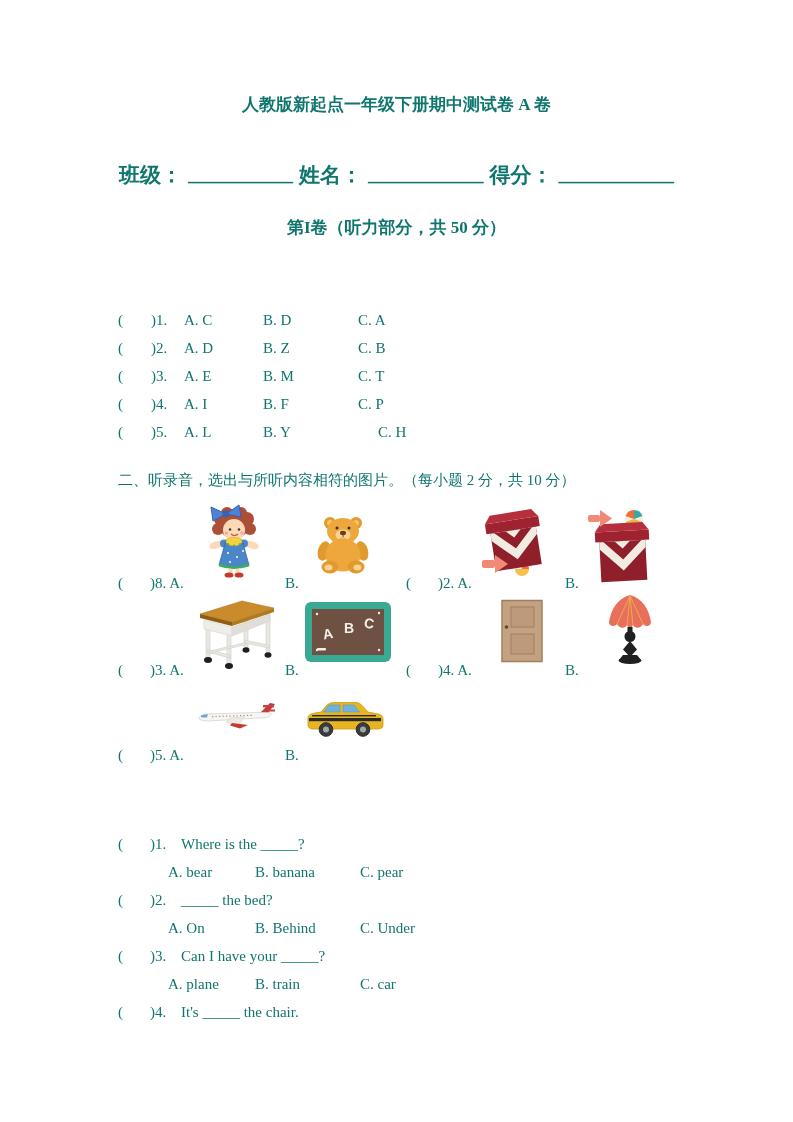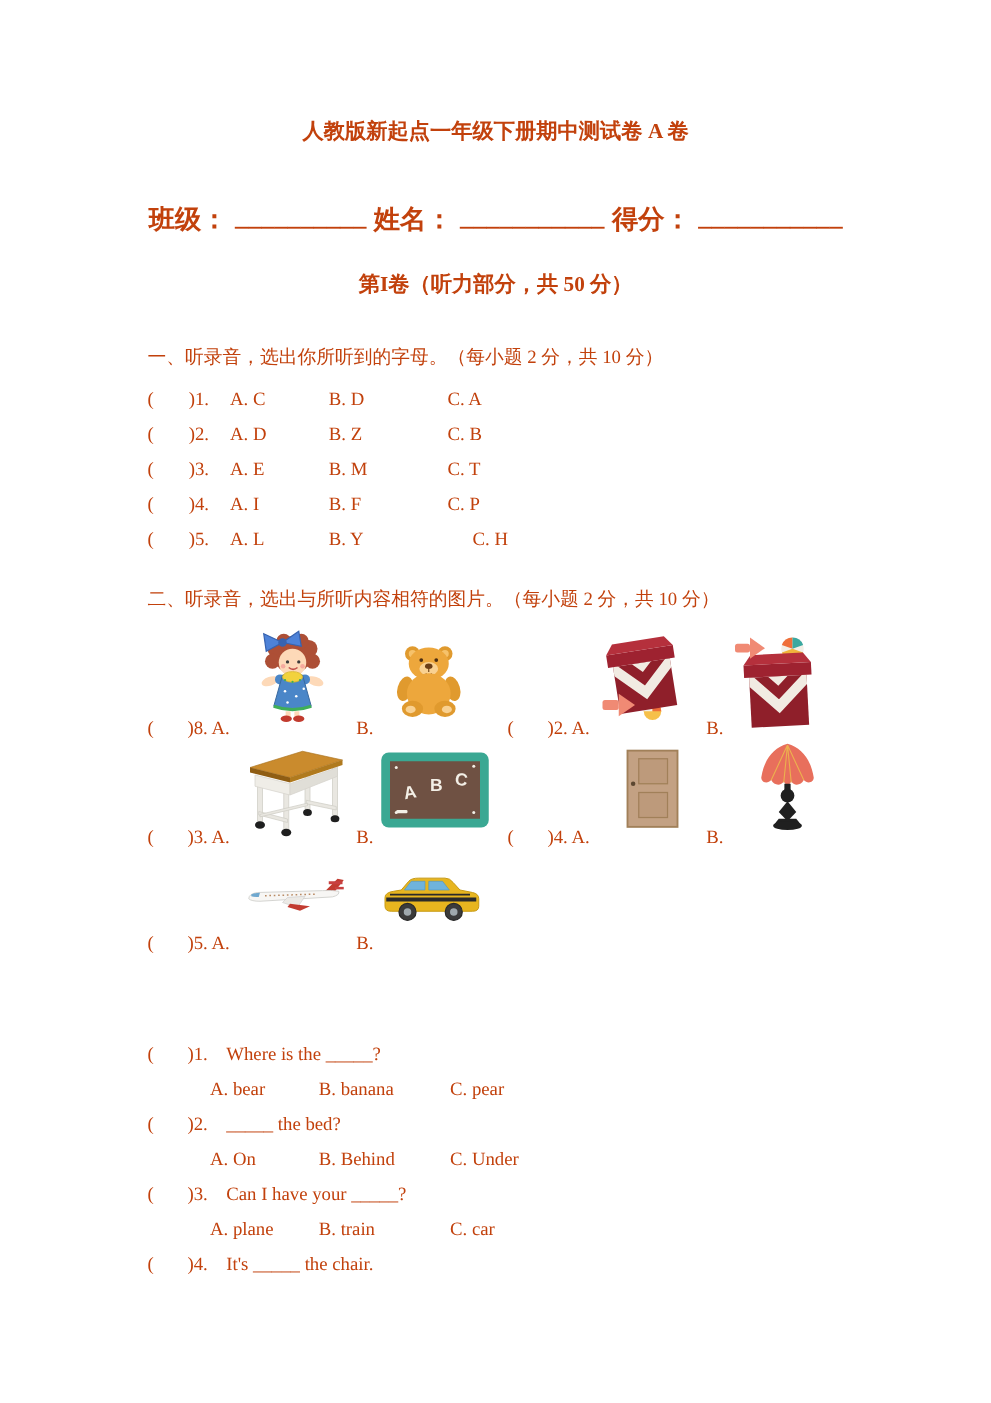--- a/index.html
+++ b/index.html
@@ -1,17 +1,17 @@
 <!DOCTYPE html>
 <html><head>
 <meta charset="utf-8">
 <style>
   html,body{margin:0;padding:0;background:#ffffff;}
   .page{position:relative;width:793px;height:1122px;background:#ffffff;overflow:hidden;
-        font-family:"Liberation Serif","DejaVu Serif",serif;color:#c2410c;}
+        font-family:"Liberation Serif","DejaVu Serif",serif;color:#0f766e;}
   .tx{position:absolute;font-size:15px;line-height:20px;white-space:pre;}
   .bold{font-weight:bold;}
   .center{left:0;width:793px;text-align:center;}
   .t17{font-size:17px;}
   .t16{font-size:16px;}
   .img{position:absolute;}
   svg{display:block;}
   .fields{position:absolute;top:161px;left:0;width:793px;display:flex;justify-content:center;
           gap:6px;font-size:21px;font-weight:bold;white-space:pre;}
 </style>
@@ -23,21 +23,20 @@
   <div class="tx bold center t17" style="top:95px">人教版新起点一年级下册期中测试卷 A 卷</div>
 
   <div class="fields">
     <span>班级：</span><span>__________</span>
     <span>姓名：</span><span>___________</span>
     <span>得分：</span><span>___________</span>
   </div>
 
   <div class="tx bold center t17" style="top:218px">第I卷（听力部分，共 50 分）</div>
 
-  <div class="tx" style="top:276px;left:118px">一、听录音，选出你所听到的字母。（每小题 2 分，共 10 分）</div>
 
   <div>
     <span class="tx" style="top:310px;left:118px">(</span>
     <span class="tx" style="top:310px;left:151px">)1.</span>
     <span class="tx" style="top:310px;left:184px">A. C</span>
     <span class="tx" style="top:310px;left:263px">B. D</span>
     <span class="tx" style="top:310px;left:358px">C. A</span>
   </div>
   <div>
     <span class="tx" style="top:338px;left:118px">(</span>

